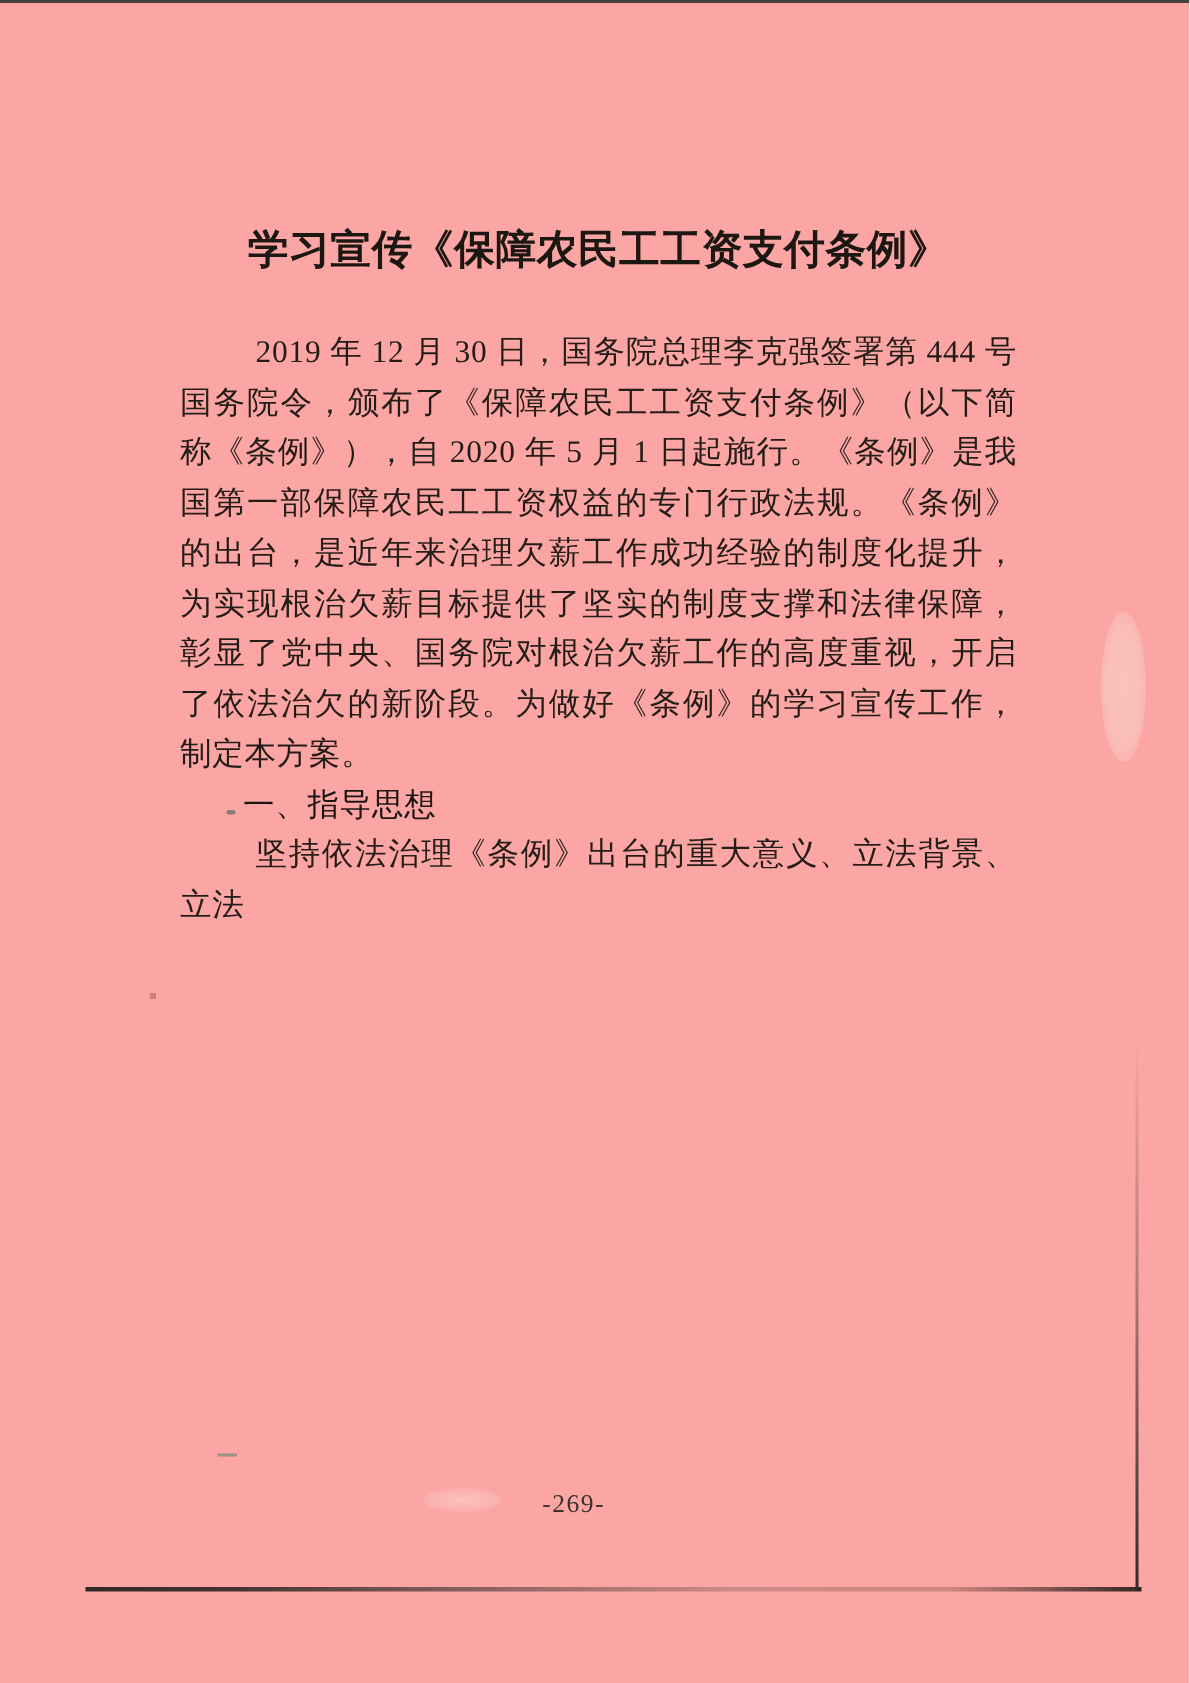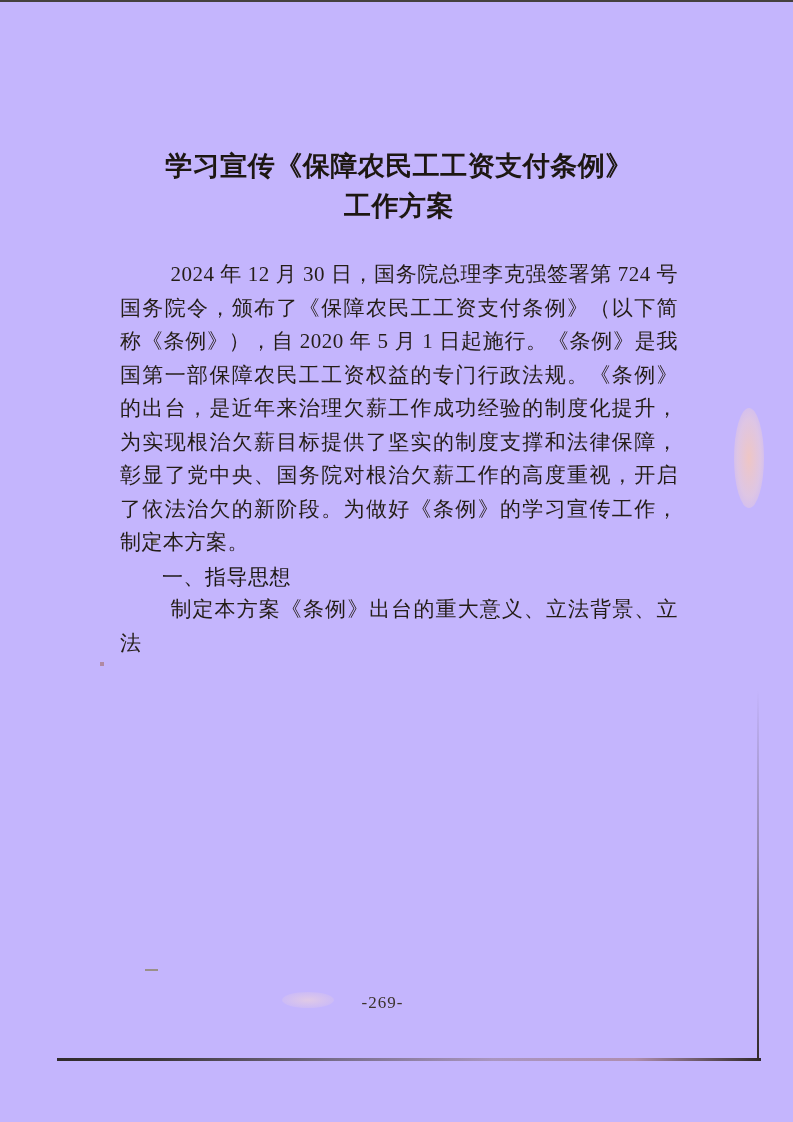--- a/index.html
+++ b/index.html
@@ -4,21 +4,21 @@
 <style>
   html, body {
     margin: 0;
     padding: 0;
     background: #ffffff;
   }
   .page {
     position: relative;
     width: 793px;
     height: 1122px;
-    background: #c4b5fd;
+    background: #fca5a5;
     overflow: hidden;
     font-family: "Liberation Serif", "DejaVu Serif", serif;
     color: #241d17;
   }
   
   .edge-top {
     position: absolute;
     top: 0; left: 0; right: 0;
     height: 2px;
     background: #45413e;
@@ -153,27 +153,26 @@
   <div class="edge-right"></div>
   <div class="smudge-pink"></div>
   <div class="smudge-pink-bottom"></div>
   <div class="dot-before-heading"></div>
   <div class="dash-mark"></div>
   <div class="dot-left-margin"></div>
 
   <div class="doc">
     <h1 class="title">
       <span class="title-line">学习宣传《保障农民工工资支付条例》</span>
-      <span class="title-line">工作方案</span>
     </h1>
 
-    <p class="body-para">2024 年 12 月 30 日，国务院总理李克强签署第 724 号国务院令，颁布了《保障农民工工资支付条例》（以下简称《条例》），自 2020 年 5 月 1 日起施行。《条例》是我国第一部保障农民工工资权益的专门行政法规。《条例》的出台，是近年来治理欠薪工作成功经验的制度化提升，为实现根治欠薪目标提供了坚实的制度支撑和法律保障，彰显了党中央、国务院对根治欠薪工作的高度重视，开启了依法治欠的新阶段。为做好《条例》的学习宣传工作，制定本方案。</p>
+    <p class="body-para">2019 年 12 月 30 日，国务院总理李克强签署第 444 号国务院令，颁布了《保障农民工工资支付条例》（以下简称《条例》），自 2020 年 5 月 1 日起施行。《条例》是我国第一部保障农民工工资权益的专门行政法规。《条例》的出台，是近年来治理欠薪工作成功经验的制度化提升，为实现根治欠薪目标提供了坚实的制度支撑和法律保障，彰显了党中央、国务院对根治欠薪工作的高度重视，开启了依法治欠的新阶段。为做好《条例》的学习宣传工作，制定本方案。</p>
 
     <h2 class="section-heading">一、指导思想</h2>
 
 
 
-    <p class="body-para">制定本方案《条例》出台的重大意义、立法背景、立法</p>
+    <p class="body-para">坚持依法治理《条例》出台的重大意义、立法背景、立法</p>
   </div>
 
   <div class="page-number">-269-</div>
 
 </div>
 
 </body></html>

